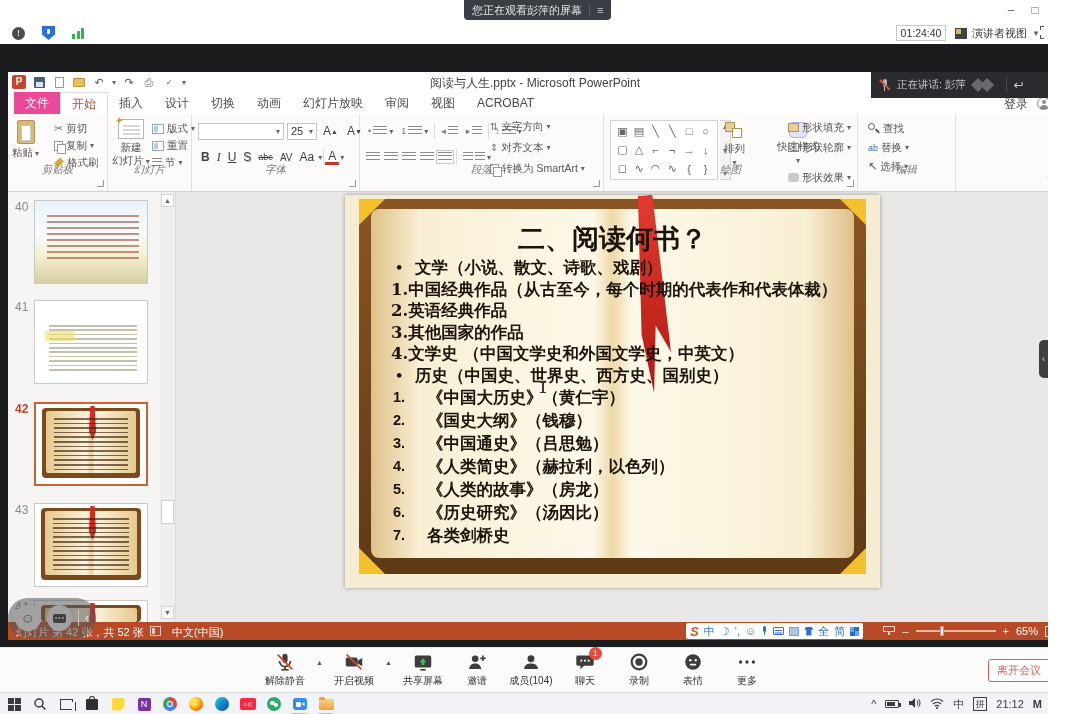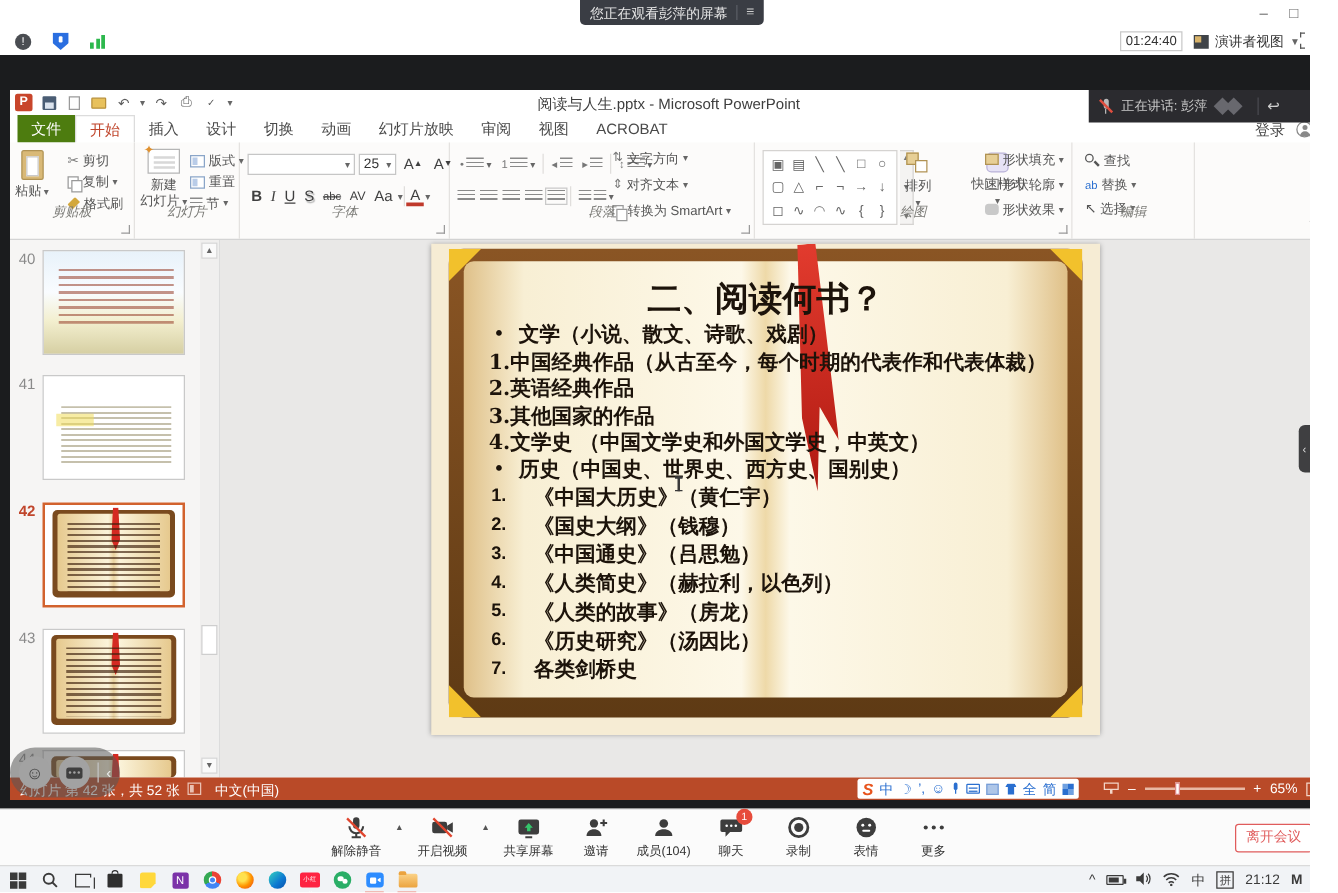--- a/index.html
+++ b/index.html
@@ -50,21 +50,21 @@
   .qat { left:4px; top:2px; gap:6px; height:16px;}
   .qat .q { width:14px; height:14px; display:flex; align-items:center; justify-content:center; font-size:11px; color:#5c5c5c;}
   .pp-logo { width:14px; height:14px; background:#c8452b; color:#fff; font-size:10px; font-weight:bold; text-align:center; line-height:14px; border-radius:2px;}
   .ic-save { width:11px; height:11px; background:#4a5d74; position:relative; border-radius:1px;}
   .ic-save i { position:absolute; left:2px; top:5px; width:7px; height:5px; background:#dce4ee;}
   .ic-doc { width:9px; height:11px; background:#fdfdfd; border:1px solid #9a9a9a;}
   .ic-folder { width:12px; height:9px; background:#e8c15c; border:1px solid #b8903a; border-radius:1px;}
   .win-title { left:0; right:0; top:3px; text-align:center; font-size:12px; color:#3f3f3f;}
   .tabrow { left:0; top:20px; width:1054px; height:22px; display:flex; align-items:flex-end;}
   .tab { padding:0 11px; height:22px; line-height:22px; font-size:12px; color:#4a4a4a; white-space:nowrap;}
-  .tab.file { background:#4d7c0f; color:#fff; margin-left:6px;}
+  .tab.file { background:#ec4899; color:#fff; margin-left:6px;}
   .tab.active { background:#fff; color:#c0462c; border:1px solid #dcdcdc; border-bottom:none;}
   .signin { position:absolute; right:34px; top:4px; font-size:12px; color:#444;}
   .user-ic { position:absolute; right:12px; top:5px; width:13px; height:13px; border-radius:50%; border:1px solid #888;}
   .user-ic i { position:absolute; left:3.5px; top:2px; width:4px; height:4px; border-radius:50%; background:#888;}
   .user-ic b { position:absolute; left:1.5px; top:7px; width:8px; height:4px; border-radius:4px 4px 0 0; background:#888;}
 
   .ribbon { left:0; top:42px; width:1054px; height:78px; background:#fcfbfa; border-bottom:1px solid #d4d4d4;}
   .rgroup { position:absolute; top:0; height:77px; border-right:1px solid #e4e2e0;}
   .glabel { position:absolute; bottom:14px; left:0; right:0; text-align:center; font-size:10.5px; color:#7a7a76;font-style:italic;}
   .launcher { position:absolute; right:3px; bottom:4px; width:7px; height:7px; border-right:1px solid #9a9a9a; border-bottom:1px solid #9a9a9a;}
@@ -508,21 +508,21 @@
           <div class="sbtn">
               <span class="ic-fill"></span>
               <span>形状填充</span>
               <span class="caret">▾</span>
             </div>
           <div class="sbtn" style="margin-top:3px">
               <span class="ic-outline"></span>
               <span>形状轮廓</span>
               <span class="caret">▾</span>
             </div>
-          <div class="sbtn" style="margin-top:3px">
+          <div class="sbtn" style="margin-top:13px">
               <span class="ic-effect"></span>
               <span>形状效果</span>
               <span class="caret">▾</span>
             </div>
         </div>
         <div class="glabel">绘图</div>
         <div class="launcher"></div>
       </div>
 
       <div class="rgroup" style="left:850px;width:98px;border-right:1px solid #e4e2e0;">

